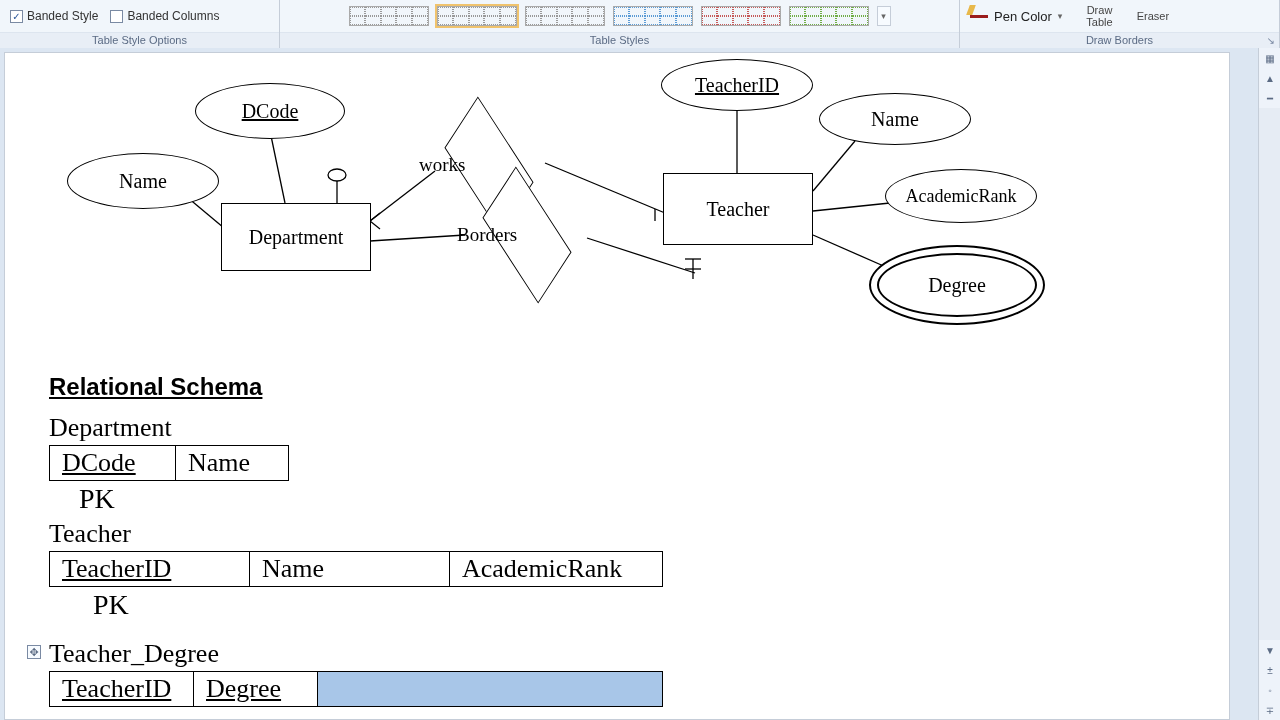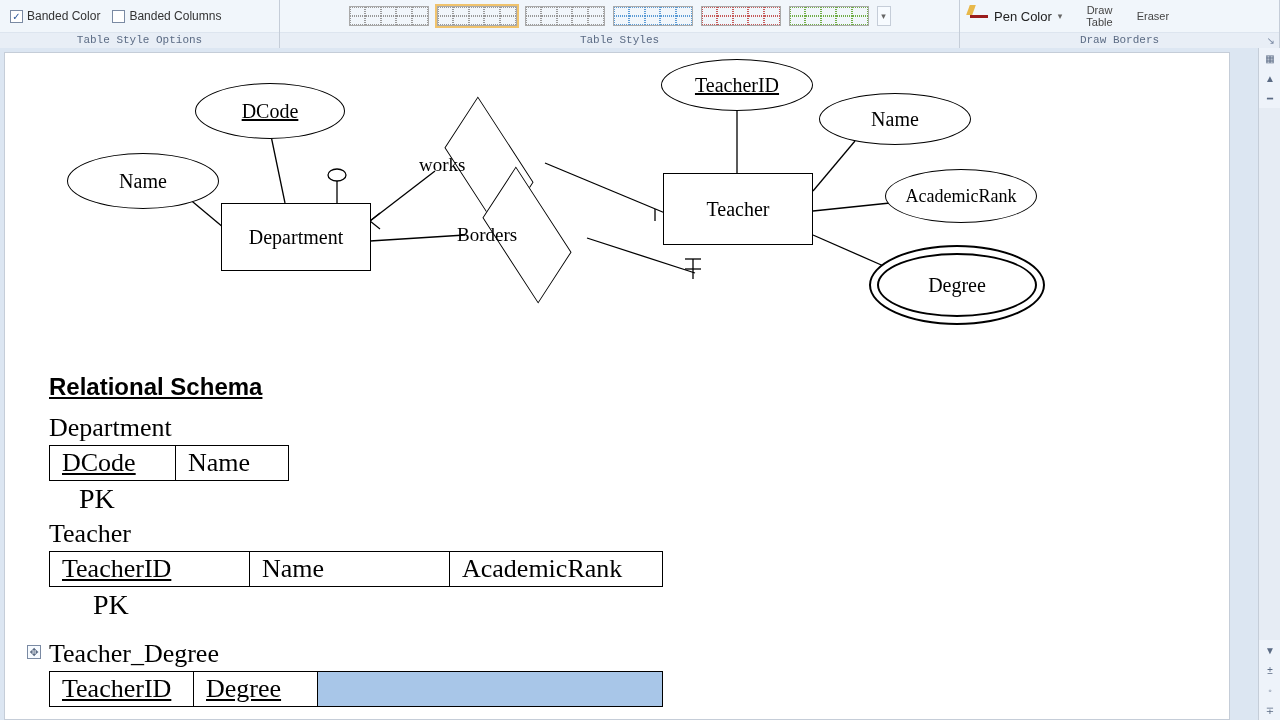--- a/index.html
+++ b/index.html
@@ -2,21 +2,21 @@
 <html><head>
 <meta charset="utf-8">
 <style>
 * { box-sizing: border-box; margin: 0; padding: 0; }
 body { font-family: "Segoe UI", Tahoma, sans-serif; font-size: 12px; background: #dce6f2; width: 1280px; height: 720px; overflow: hidden; position: relative; }
 
 
 .ribbon { height: 48px; background: #f1f6fb; border-bottom: 1px solid #c5cdd8; display: flex; }
 .rib-group { display: flex; flex-direction: column; border-right: 1px solid #c5cdd8; height: 48px; }
 .rib-content { flex: 1; display: flex; align-items: center; padding: 0 10px; gap: 12px; }
-.rib-label { height: 16px; text-align: center; font-size: 11px; color: #5b6b84; background: #e8eef6; border-top: 1px solid #dde5ef; padding-top: 1px; font-family: Liberation Mono, monospace; }
+.rib-label { height: 16px; text-align: center; font-size: 11px; color: #5b6b84; background: #e8eef6; border-top: 1px solid #dde5ef; padding-top: 1px; }
 .chk { display: flex; align-items: center; gap: 4px; font-size: 12px; color: #333; }
 .chkbox { width: 13px; height: 13px; border: 1px solid #7a8aa3; background: #fff; display: inline-flex; align-items: center; justify-content: center; font-size: 10px; color: #2b579a; }
 .style-swatch { width: 80px; height: 20px; border: 1px solid #aaa; display: grid; grid-template-columns: repeat(5,1fr); grid-template-rows: repeat(2,1fr); }
 .style-swatch.sel { outline: 2px solid #f0c36d; }
 .style-swatch div { border: 1px dotted #999; }
 .style-swatch.blue div { border-color: #5b9bd5; }
 .style-swatch.red div { border-color: #c55a5a; }
 .style-swatch.green div { border-color: #70ad47; }
 .gallery-drop { width: 14px; height: 20px; border: 1px solid #c5cdd8; background: #f7fbff; display: flex; align-items: center; justify-content: center; font-size: 9px; color: #666; }
 .pen-btn { display: flex; align-items: center; gap: 6px; font-size: 13px; color: #222; }
@@ -57,21 +57,21 @@
 .move-handle { position: absolute; left: -22px; top: 6px; width: 14px; height: 14px; border: 1px solid #7a8aa3; display: flex; align-items: center; justify-content: center; font-size: 11px; color: #5b6b84; background: #f7fbff; }
 </style>
 </head>
 <body>
 
 <div class="ribbon">
   <div class="rib-group" style="width:280px;position:relative;">
     <div class="rib-content">
       <label class="chk">
         <span class="chkbox">✓</span>
-        <span>Banded Color</span>
+        <span>Banded Style</span>
       </label>
       <label class="chk">
         <span class="chkbox"></span>
         <span>Banded Columns</span>
       </label>
     </div>
     <div class="rib-label">Table Style Options</div>
   </div>
 
   <div class="rib-group" style="width:680px;position:relative;">

